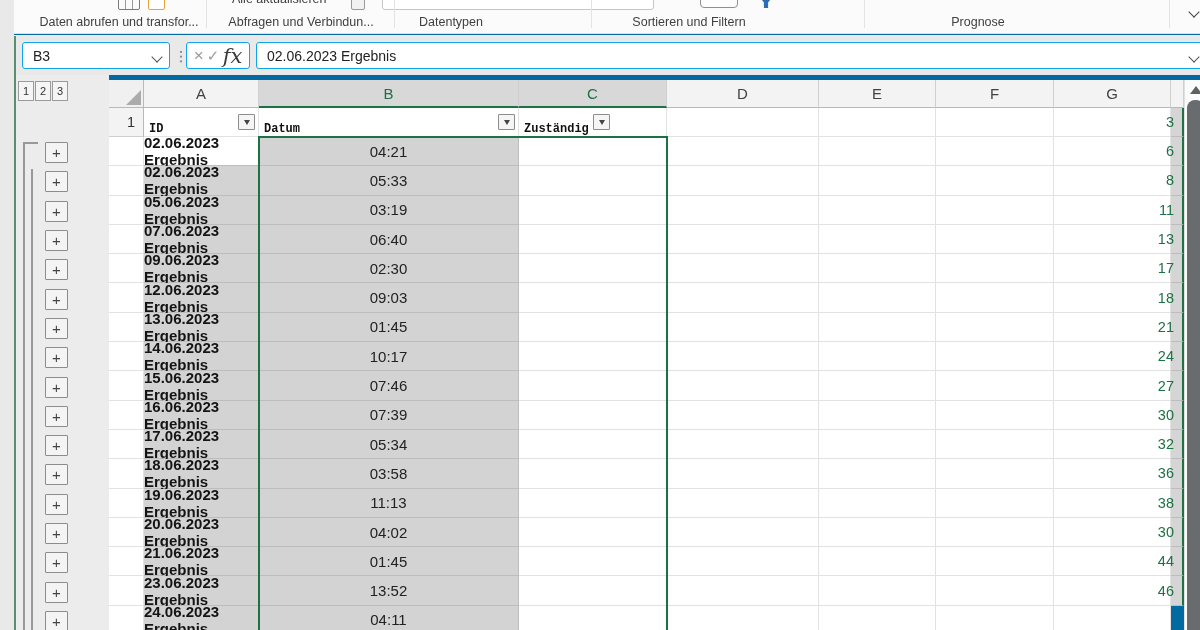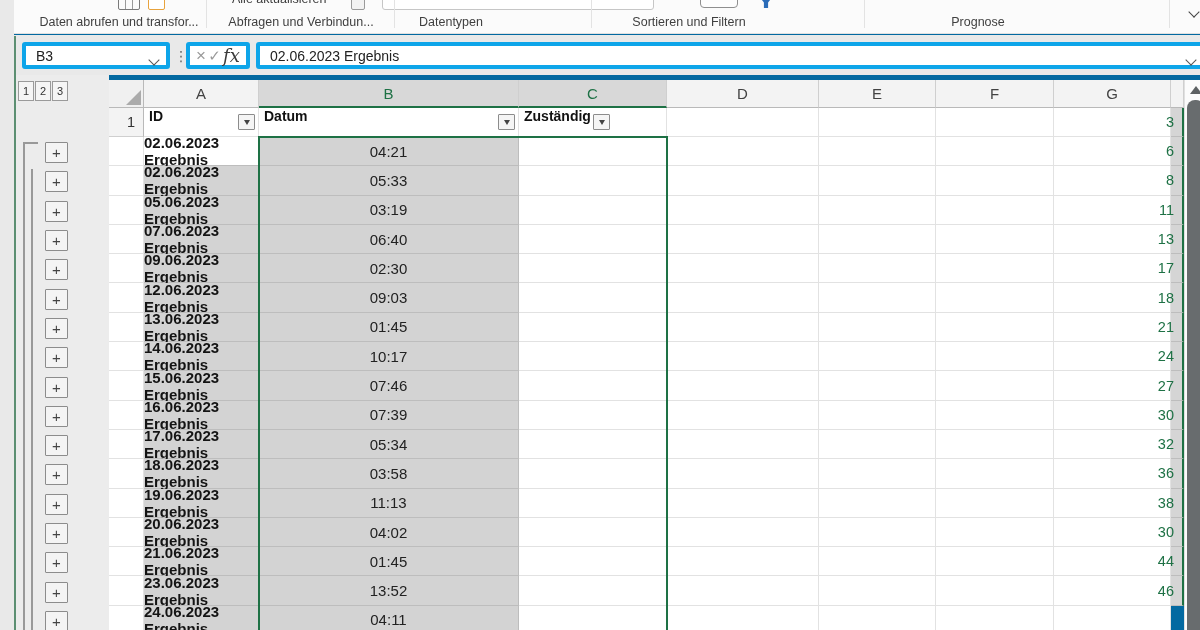--- a/index.html
+++ b/index.html
@@ -17,28 +17,28 @@
   .rib-clip-label { position:absolute; left:218px; top:-8px; font-size:12.5px; color:#3a3a3a; white-space:nowrap; }
   .rib-ico-small { position:absolute; left:337px; top:-4px; width:14px; height:14px; border:1.5px solid #9a9a9a; border-radius:2px; background:#f2f2f2; }
   .rib-gallery { position:absolute; left:368px; top:-10px; width:272px; height:20px; border:1px solid #c6c6c6; border-radius:3px; background:#fff; }
   .rib-btn-outline { position:absolute; left:686px; top:-8px; width:38px; height:16px; border:1px solid #8f8f8f; border-radius:4px; background:#fdfdfd; }
   .rib-ico-blue { position:absolute; left:745px; top:-4px; width:14px; height:12px; background:#2b6cb8; clip-path:polygon(0 0,100% 0,65% 55%,65% 100%,35% 100%,35% 55%); }
   .chev { display:inline-block; width:8px; height:8px; border-right:1.6px solid #444; border-bottom:1.6px solid #444; transform:rotate(45deg); }
   .ribbon-collapse { position:absolute; right:16px; top:8px; cursor:pointer; }
 
   
   .fbar { position:absolute; left:0; top:35px; width:1200px; height:40px; background:#e9e9e9; }
-  .fb-box { position:absolute; top:7px; height:27px; background:#fff; border:4px solid #0ea5e9; border-radius:3px; }
+  .fb-box { position:absolute; top:7px; height:27px; background:#fff; border:1px solid #0ea5e9; border-radius:3px; }
   .namebox { left:8px; width:148px; font-size:14px; color:#222; display:flex; align-items:center; padding-left:10px; }
   .namebox .chev { position:absolute; right:8px; top:10px; border-color:#555; }
   .fb-dots { position:absolute; left:160px; top:13px; font-size:14px; color:#666; }
   .fxbox { left:172px; width:64px; display:flex; align-items:center; justify-content:space-around; padding:0 5px; }
   .fb-x { color:#9a9a9a; font-size:17px; line-height:1; }
   .fb-check { color:#9a9a9a; font-size:15px; line-height:1; }
-  .fb-fx { font-family:"DejaVu Serif", serif; font-style:italic; font-size:18px; color:#3b3b3b; }
+  .fb-fx { font-family:"DejaVu Serif", serif; font-style:italic; font-size:21px; color:#3b3b3b; }
   .formulabox { left:242px; width:952px; font-size:14px; color:#222; display:flex; align-items:center; padding-left:10px; }
   .formulabox .chev { position:absolute; right:9px; top:10px; border-color:#555; }
 
   
   .gutter { position:absolute; left:0; top:75px; width:95px; height:555px; background:#ececec; }
   .lvl-btns { position:absolute; left:4px; top:6px; display:flex; gap:1px; }
   .lvl-btn { width:16px; height:20px; border:1px solid #9a9a9a; background:#f5f5f5; font-size:11px; color:#333; display:flex; align-items:center; justify-content:center; }
   .bracket-v1 { position:absolute; left:9px; top:67px; width:2px; bottom:0; background:#999; }
   .bracket-t1 { position:absolute; left:9px; top:67px; width:15px; height:2px; background:#999; }
   .bracket-v2 { position:absolute; left:17px; top:94px; width:2px; bottom:0; background:#999; }
@@ -56,21 +56,21 @@
       display:flex; align-items:center; justify-content:center; cursor:pointer; }
   .ch.sel { background:#d8d8d8; color:#1e7145; border-bottom:2px solid #1e7145; }
   .corner { background:#f0f0f0; border-right:1px solid #b9b9b9; border-bottom:1px solid #b9b9b9; position:relative; cursor:pointer; }
   .corner-tri { position:absolute; right:2px; bottom:2px; width:0; height:0; border-left:15px solid transparent; border-bottom:15px solid #ababab; }
   .rh { background:#f3f3f3; border-right:1px solid #b9b9b9; border-bottom:1px solid #cfcfcf; color:#333; font-size:14.5px;
       display:flex; align-items:center; justify-content:flex-end; padding-right:8px; cursor:pointer; }
   .rh.sel { background:#d5d5d5; color:#1e7145; border-right:2px solid #1e7145; border-bottom-color:#bdbdbd; }
   .cell { background:#fff; border-right:1px solid #e2e2e2; border-bottom:1px solid #e2e2e2; font-size:15px; cursor:cell; }
   .cell.sel { background:#d3d3d3; border-right-color:#bdbdbd; border-bottom-color:#bdbdbd; }
   .cell.active { background:#fff; }
-  .hcell { display:flex; align-items:flex-start; padding-left:5px; font-weight:bold; color:#111; position:relative; font-size:14px; }
+  .hcell { display:flex; align-items:flex-end; padding-left:5px; font-weight:bold; color:#111; position:relative; font-size:12px;font-family:Liberation Mono, monospace; }
   .filter-btn { position:absolute; right:3px; top:50%; transform:translateY(-50%); width:17px; height:16px; background:#f5f5f5;
       border:1px solid #8c8c8c; border-radius:1px; display:flex; align-items:center; justify-content:center; cursor:pointer; }
   .filter-tri { width:0; height:0; border-left:3.5px solid transparent; border-right:3.5px solid transparent; border-top:5px solid #444; }
   .c-datum { display:flex; align-items:center; justify-content:center; font-weight:bold; color:#141414; }
   .c-std { display:flex; align-items:center; justify-content:center; color:#222; }
 
   
   .sel-overlay { position:absolute; left:244px; top:136px; width:410px; height:500px; border:2px solid #1e7145; pointer-events:none; z-index:5; }
 
   

